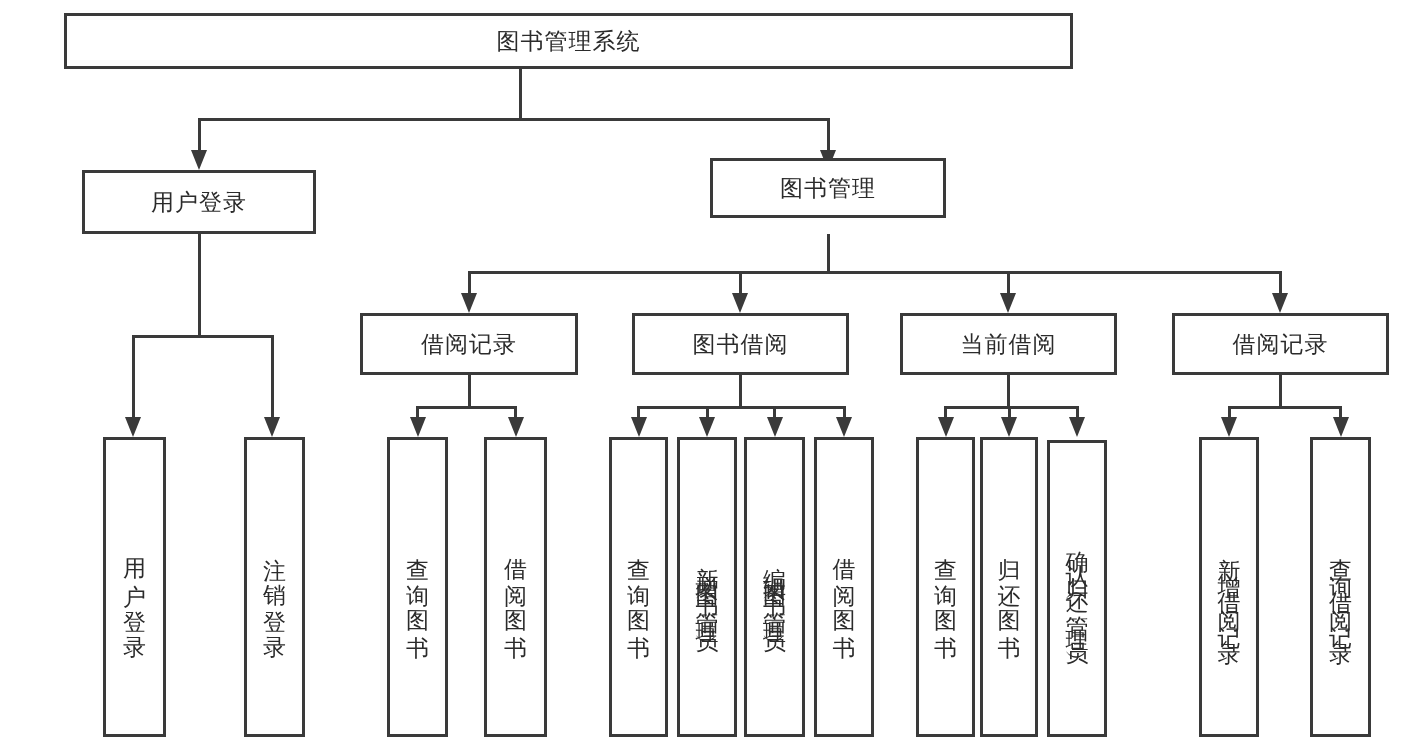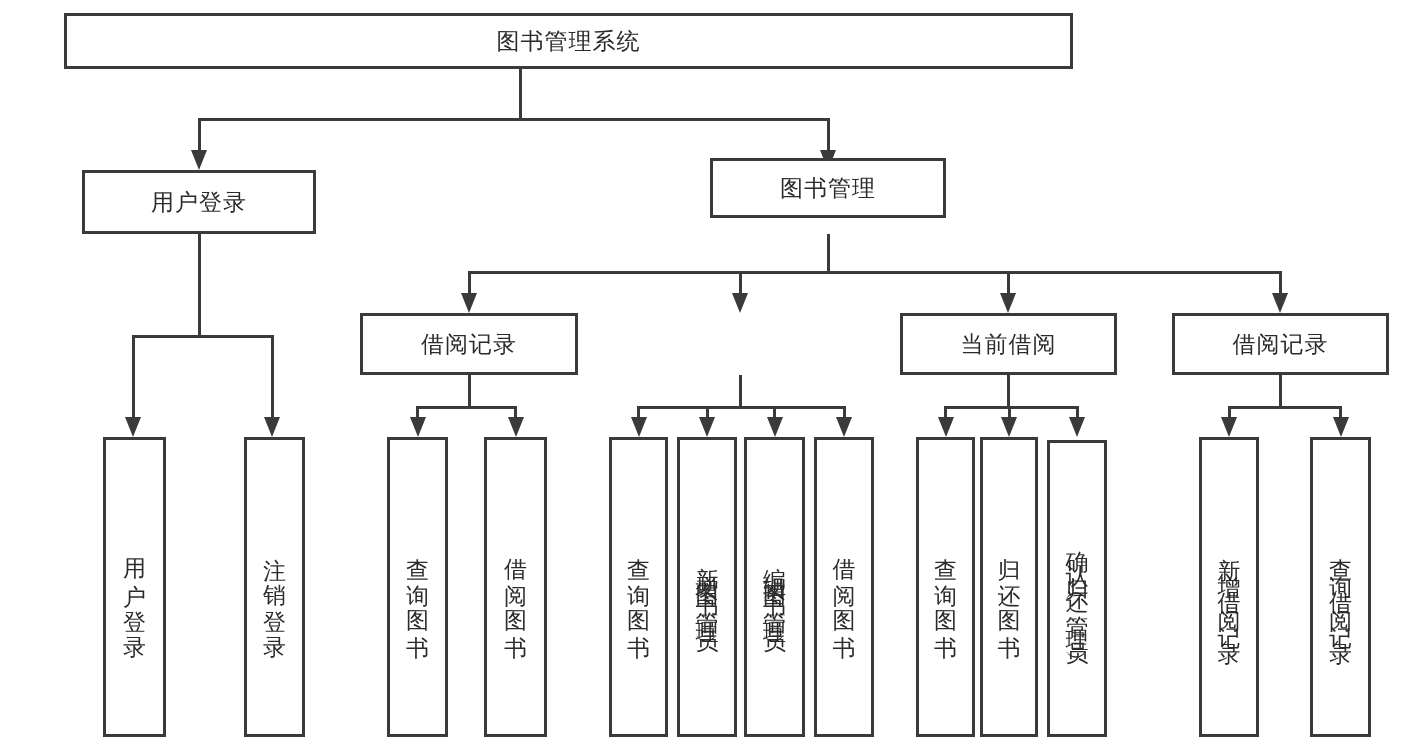--- a/index.html
+++ b/index.html
@@ -90,20 +90,23 @@
   <div class="vl" style="left:738.5px;top:271px;height:25px;"></div>
   <div class="arrow" style="left:732px;top:293px;"></div>
   <div class="vl" style="left:1006.5px;top:271px;height:25px;"></div>
   <div class="arrow" style="left:1000px;top:293px;"></div>
   <div class="vl" style="left:1278.5px;top:271px;height:25px;"></div>
   <div class="arrow" style="left:1272px;top:293px;"></div>
 
   <div class="box hbox" style="left:360px;top:313px;width:218px;height:62px;">
     <span>借阅记录</span>
   </div>
+  <div class="box hbox" style="left:632px;top:313px;width:217px;height:62px;">
+    <span>图书借阅</span>
+  </div>
   <div class="box hbox" style="left:900px;top:313px;width:217px;height:62px;">
     <span>当前借阅</span>
   </div>
   <div class="box hbox" style="left:1172px;top:313px;width:217px;height:62px;">
     <span>借阅记录</span>
   </div>
 
   <div class="vl" style="left:467.5px;top:375px;height:34px;"></div>
   <div class="hl" style="left:416px;top:406px;width:101px;"></div>
   <div class="vl" style="left:416px;top:406px;height:14px;"></div>

